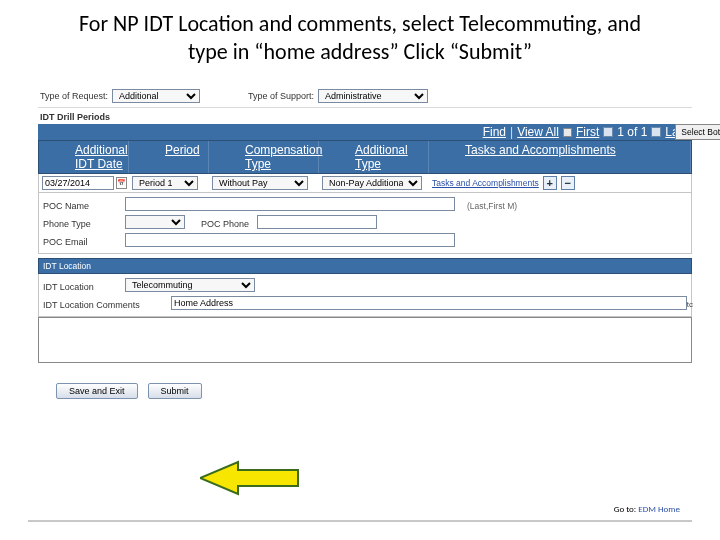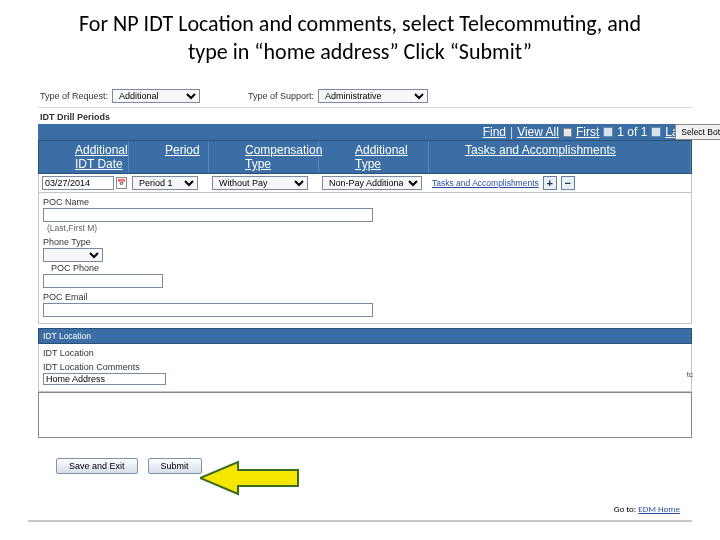--- a/index.html
+++ b/index.html
@@ -103,39 +103,39 @@
   .select-periods-btn {
     position:absolute; right:-70px; top:0;
     font-size:8.5px; background:#f0f0f0; border:1px solid #888;
     padding:2px 5px; cursor:pointer; white-space:nowrap;
   }
   .grid-wrap { position:relative; margin-top:2px;}
   .poc-body, .loc-body {
     border:1px solid #c5c5c5; border-top:none; padding:4px 4px 6px;
     display:flex; flex-direction:column; gap:4px; background:#fff;
   }
-  .poc-row { display:flex; align-items:flex-start; gap:1px;flex-direction:column;}
+  .poc-row { display:flex; align-items:flex-end; gap:8px;}
   .lbl-w { width:74px; display:inline-block;}
   .hint { color:#666; font-size:8.5px; margin-left:4px;}
   .loc-comments-input { flex:1; }
   .tc-ghost { position:absolute; right:-2px; top:26px; color:#444; font-size:8px;}
   .comments-lbl { font-size:9px; margin:4px 2px 2px;}
   .comments-box {
     border:1px solid #888; height:46px; width:100%; background:#fff; resize:none;
     font-size:9px; padding:2px;
   }
   .btn-row { display:flex; align-items:center; gap:10px; margin-top:18px; padding-left:18px;}
   .std-btn {
     font-size:9px; padding:2px 12px;
     border:1px solid #7d94b0;
     background: linear-gradient(#fefefe,#d7deea);
     cursor:pointer; border-radius:2px;
   }
   .goto { position:absolute; right:40px; bottom:26px; font-size:9px;}
-  .goto a { color:#2a4fa8; text-decoration:underline; cursor:pointer;}
+  .goto a { color:#2a4fa8; cursor:pointer;}
   .hr-bottom { position:absolute; left:28px; right:28px; bottom:18px; border-top:2px solid #c8c8c8;}
   
   .arrow {
     position:absolute;
     left:200px; top:458px;
     width:100px; height:52px;
     pointer-events:none;
   }
   .arrow svg { width:100%; height:100%; }
   .phone-type-sel{ width:60px;}
@@ -221,20 +221,21 @@
     <div class="poc-row">
       <span class="lbl-w field-label">POC Email</span>
       <input type="text" style="width: 330px;">
     </div>
   </div>
 
   <div class="section-hdr">IDT Location</div>
   <div class="loc-body" style="position:relative">
     <div class="poc-row">
       <span class="lbl-w field-label">IDT Location</span>
+      <select style="width:130px"><option>Telecommuting</option></select>
     </div>
     <div class="poc-row">
       <span class="field-label" style="width:120px">IDT Location Comments</span>
       <input type="text" class="loc-comments-input" value="Home Address" style="">
     </div>
     <span class="tc-ghost">tc</span>
   </div>
 
   <textarea class="comments-box" style=""></textarea>
 

